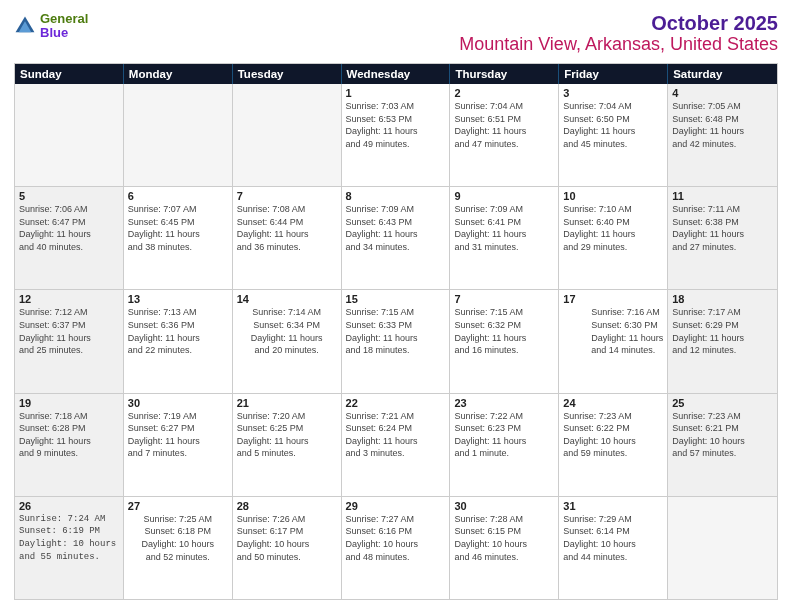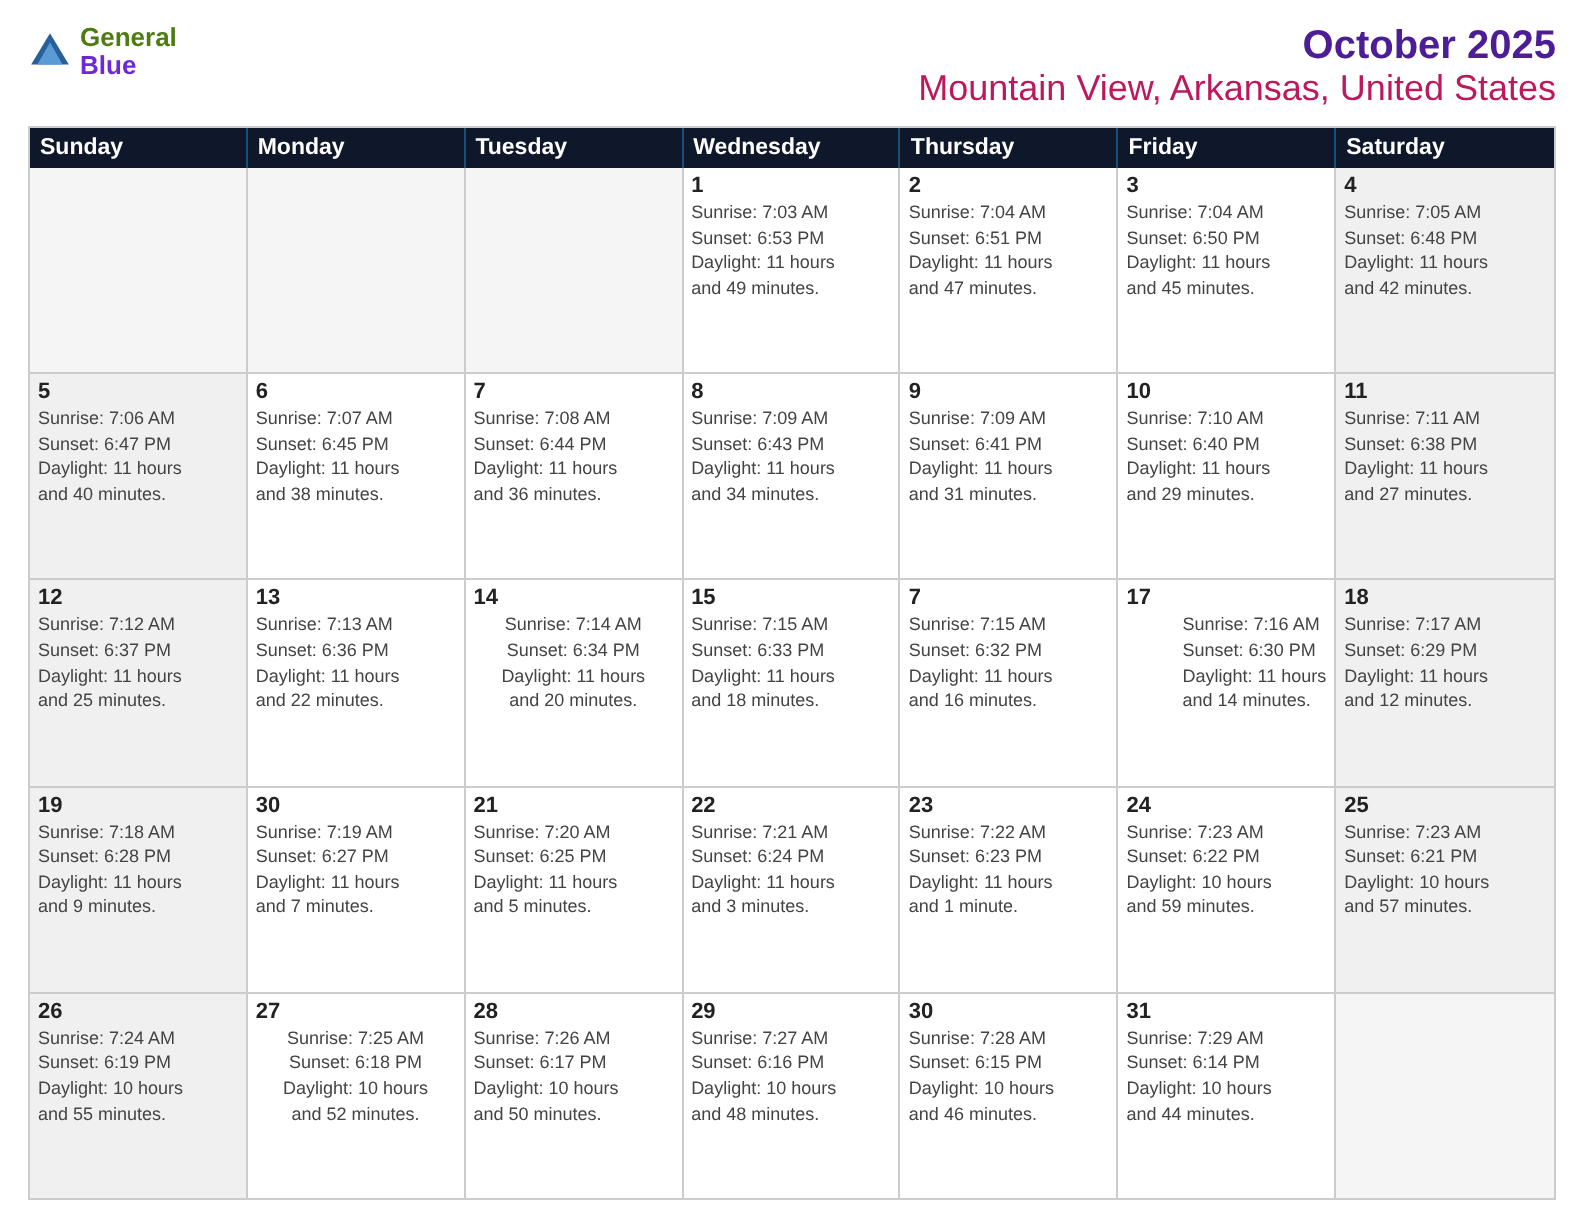--- a/index.html
+++ b/index.html
@@ -324,21 +324,21 @@
             <div class="day-num">25</div>
             <div class="day-info" style="white-space: pre-line;">Sunrise: 7:23 AM
 Sunset: 6:21 PM
 Daylight: 10 hours
 and 57 minutes.</div>
           </div>
         </div>
         <div class="cal-row">
           <div class="cal-cell gray-bg">
             <div class="day-num">26</div>
-            <div class="day-info" style="white-space: pre-line;">Sunrise: 7:24 AM
+            <div class="day-info" style="white-space: pre-line; font-family: Liberation Mono, monospace;">Sunrise: 7:24 AM
 Sunset: 6:19 PM
 Daylight: 10 hours
 and 55 minutes.</div>
           </div>
           <div class="cal-cell">
             <div class="day-num">27</div>
             <div class="day-info" style="white-space: pre-line; text-align: center;">Sunrise: 7:25 AM
 Sunset: 6:18 PM
 Daylight: 10 hours
 and 52 minutes.</div>

